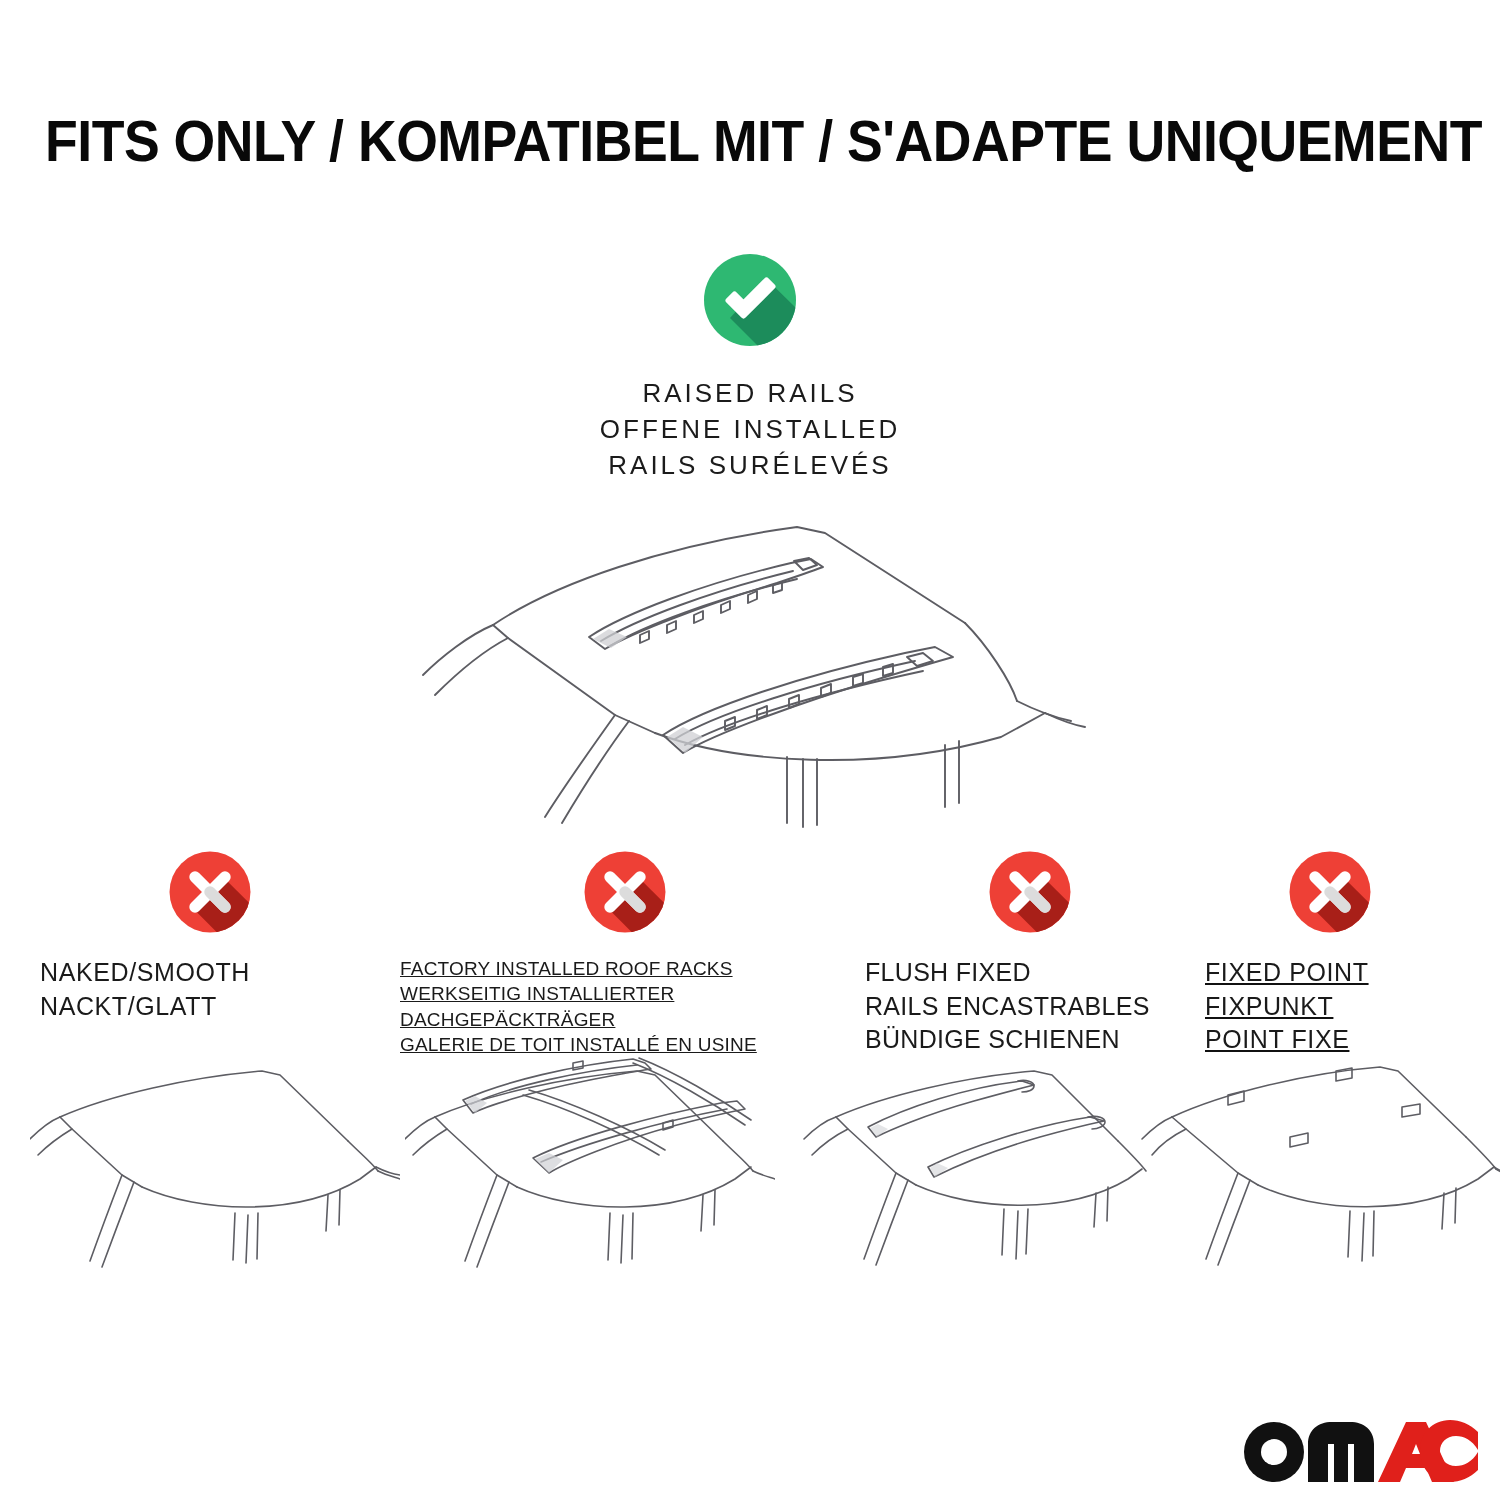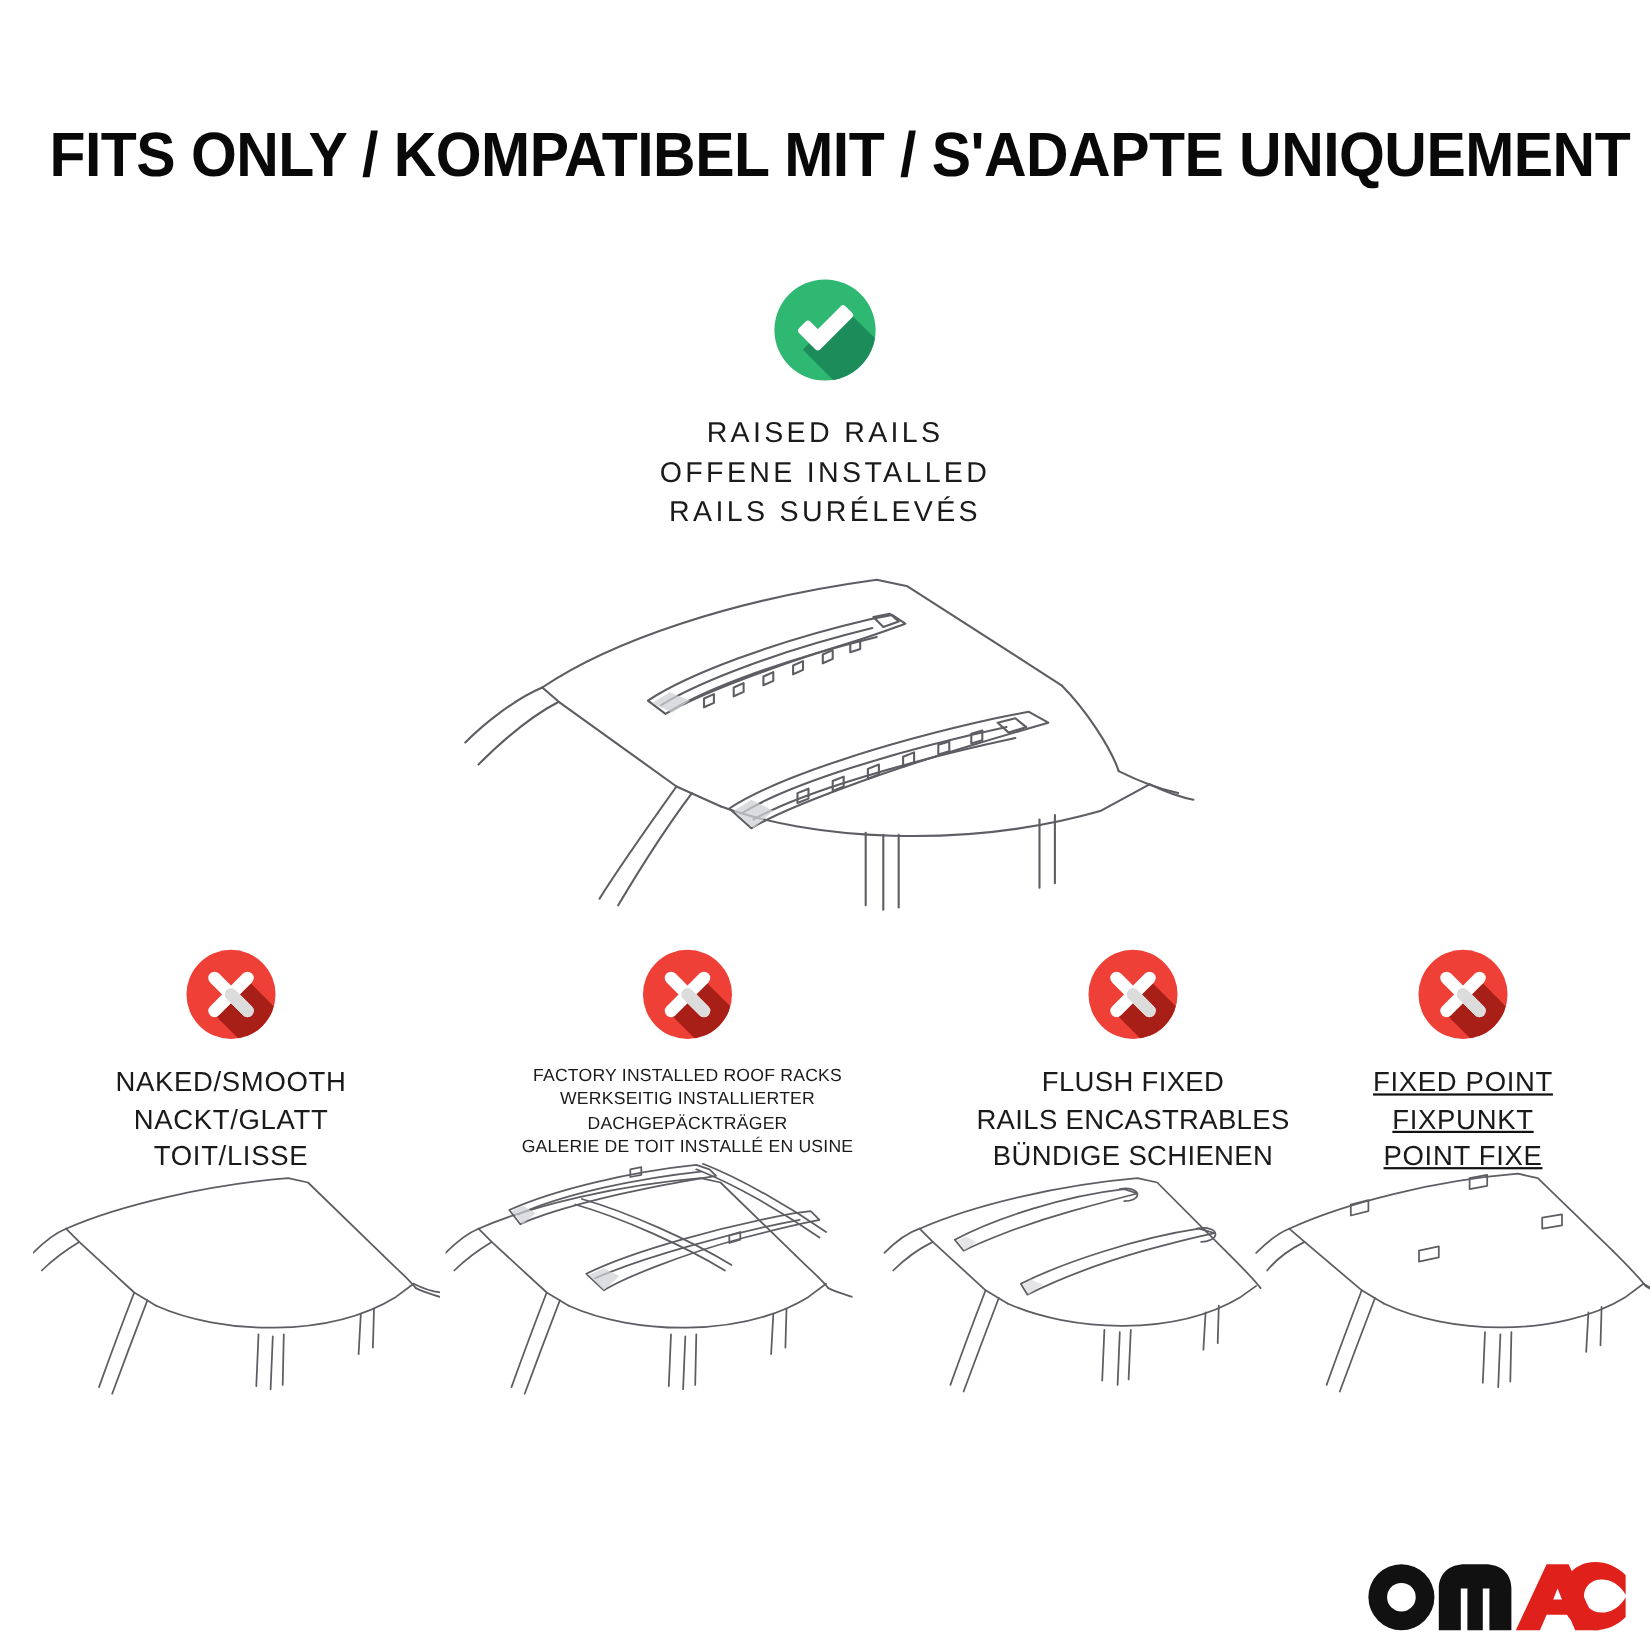--- a/index.html
+++ b/index.html
@@ -53,42 +53,42 @@
   }
   .hero-art svg{display:block;width:100%;height:100%;}
   
   .cols{
     position:absolute;
     left:0; right:0; top:848px;
     height:380px;
   }
   .col{
     position:absolute;
-    top:12px;
-    text-align:center;
+    top:0;
+    text-align:left;
   }
   .col-0{left:40px;  width:340px;}
   .col-1{left:400px; width:450px;}
   .col-2{left:865px; width:330px;}
   .col-3{left:1205px;width:250px;text-decoration:underline;}
   .x-wrap{
     width:88px;height:88px;
     margin:0 auto;
     position:relative;
   }
   .x-wrap svg{display:block;width:100%;height:100%;}
   .col-labels{
     margin-top:20px;
     line-height:1.34;
     font-size:25px;
     letter-spacing:0.6px;
     color:#1a1a1a;
   }
   .col-labels div{white-space:nowrap;}
-  .col-1 .col-labels{font-size:16px;letter-spacing:0.2px;}
+  .col-1 .col-labels{font-size:19px;letter-spacing:0.2px;text-decoration:underline;}
   .col-2 .col-labels{font-size:25px;letter-spacing:0.3px;}
   
   .art-row{
     position:absolute;
     left:0;right:0;
     top:1055px;
     height:240px;
   }
   .art-cell{
     position:absolute;
@@ -210,21 +210,20 @@
         <g stroke="#ffffff" stroke-width="13" stroke-linecap="round">
           <line x1="33" y1="33" x2="67" y2="67"></line>
           <line x1="67" y1="33" x2="33" y2="67"></line>
         </g>
         <line x1="50" y1="50" x2="67" y2="67" stroke="#dcdcdc" stroke-width="13" stroke-linecap="round"></line>
       </svg>
     </div>
     <div class="col-labels">
       <div>NAKED/SMOOTH</div>
       <div>NACKT/GLATT</div>
-      <div>TOIT/LISSE</div>
     </div>
   </div>
 
   <div class="col col-1">
     <div class="x-wrap">
       <svg viewBox="0 0 100 100" xmlns="http://www.w3.org/2000/svg">
         <defs>
             <clipPath id="cx1">
               <circle cx="50" cy="50" r="46"></circle>
             </clipPath>

